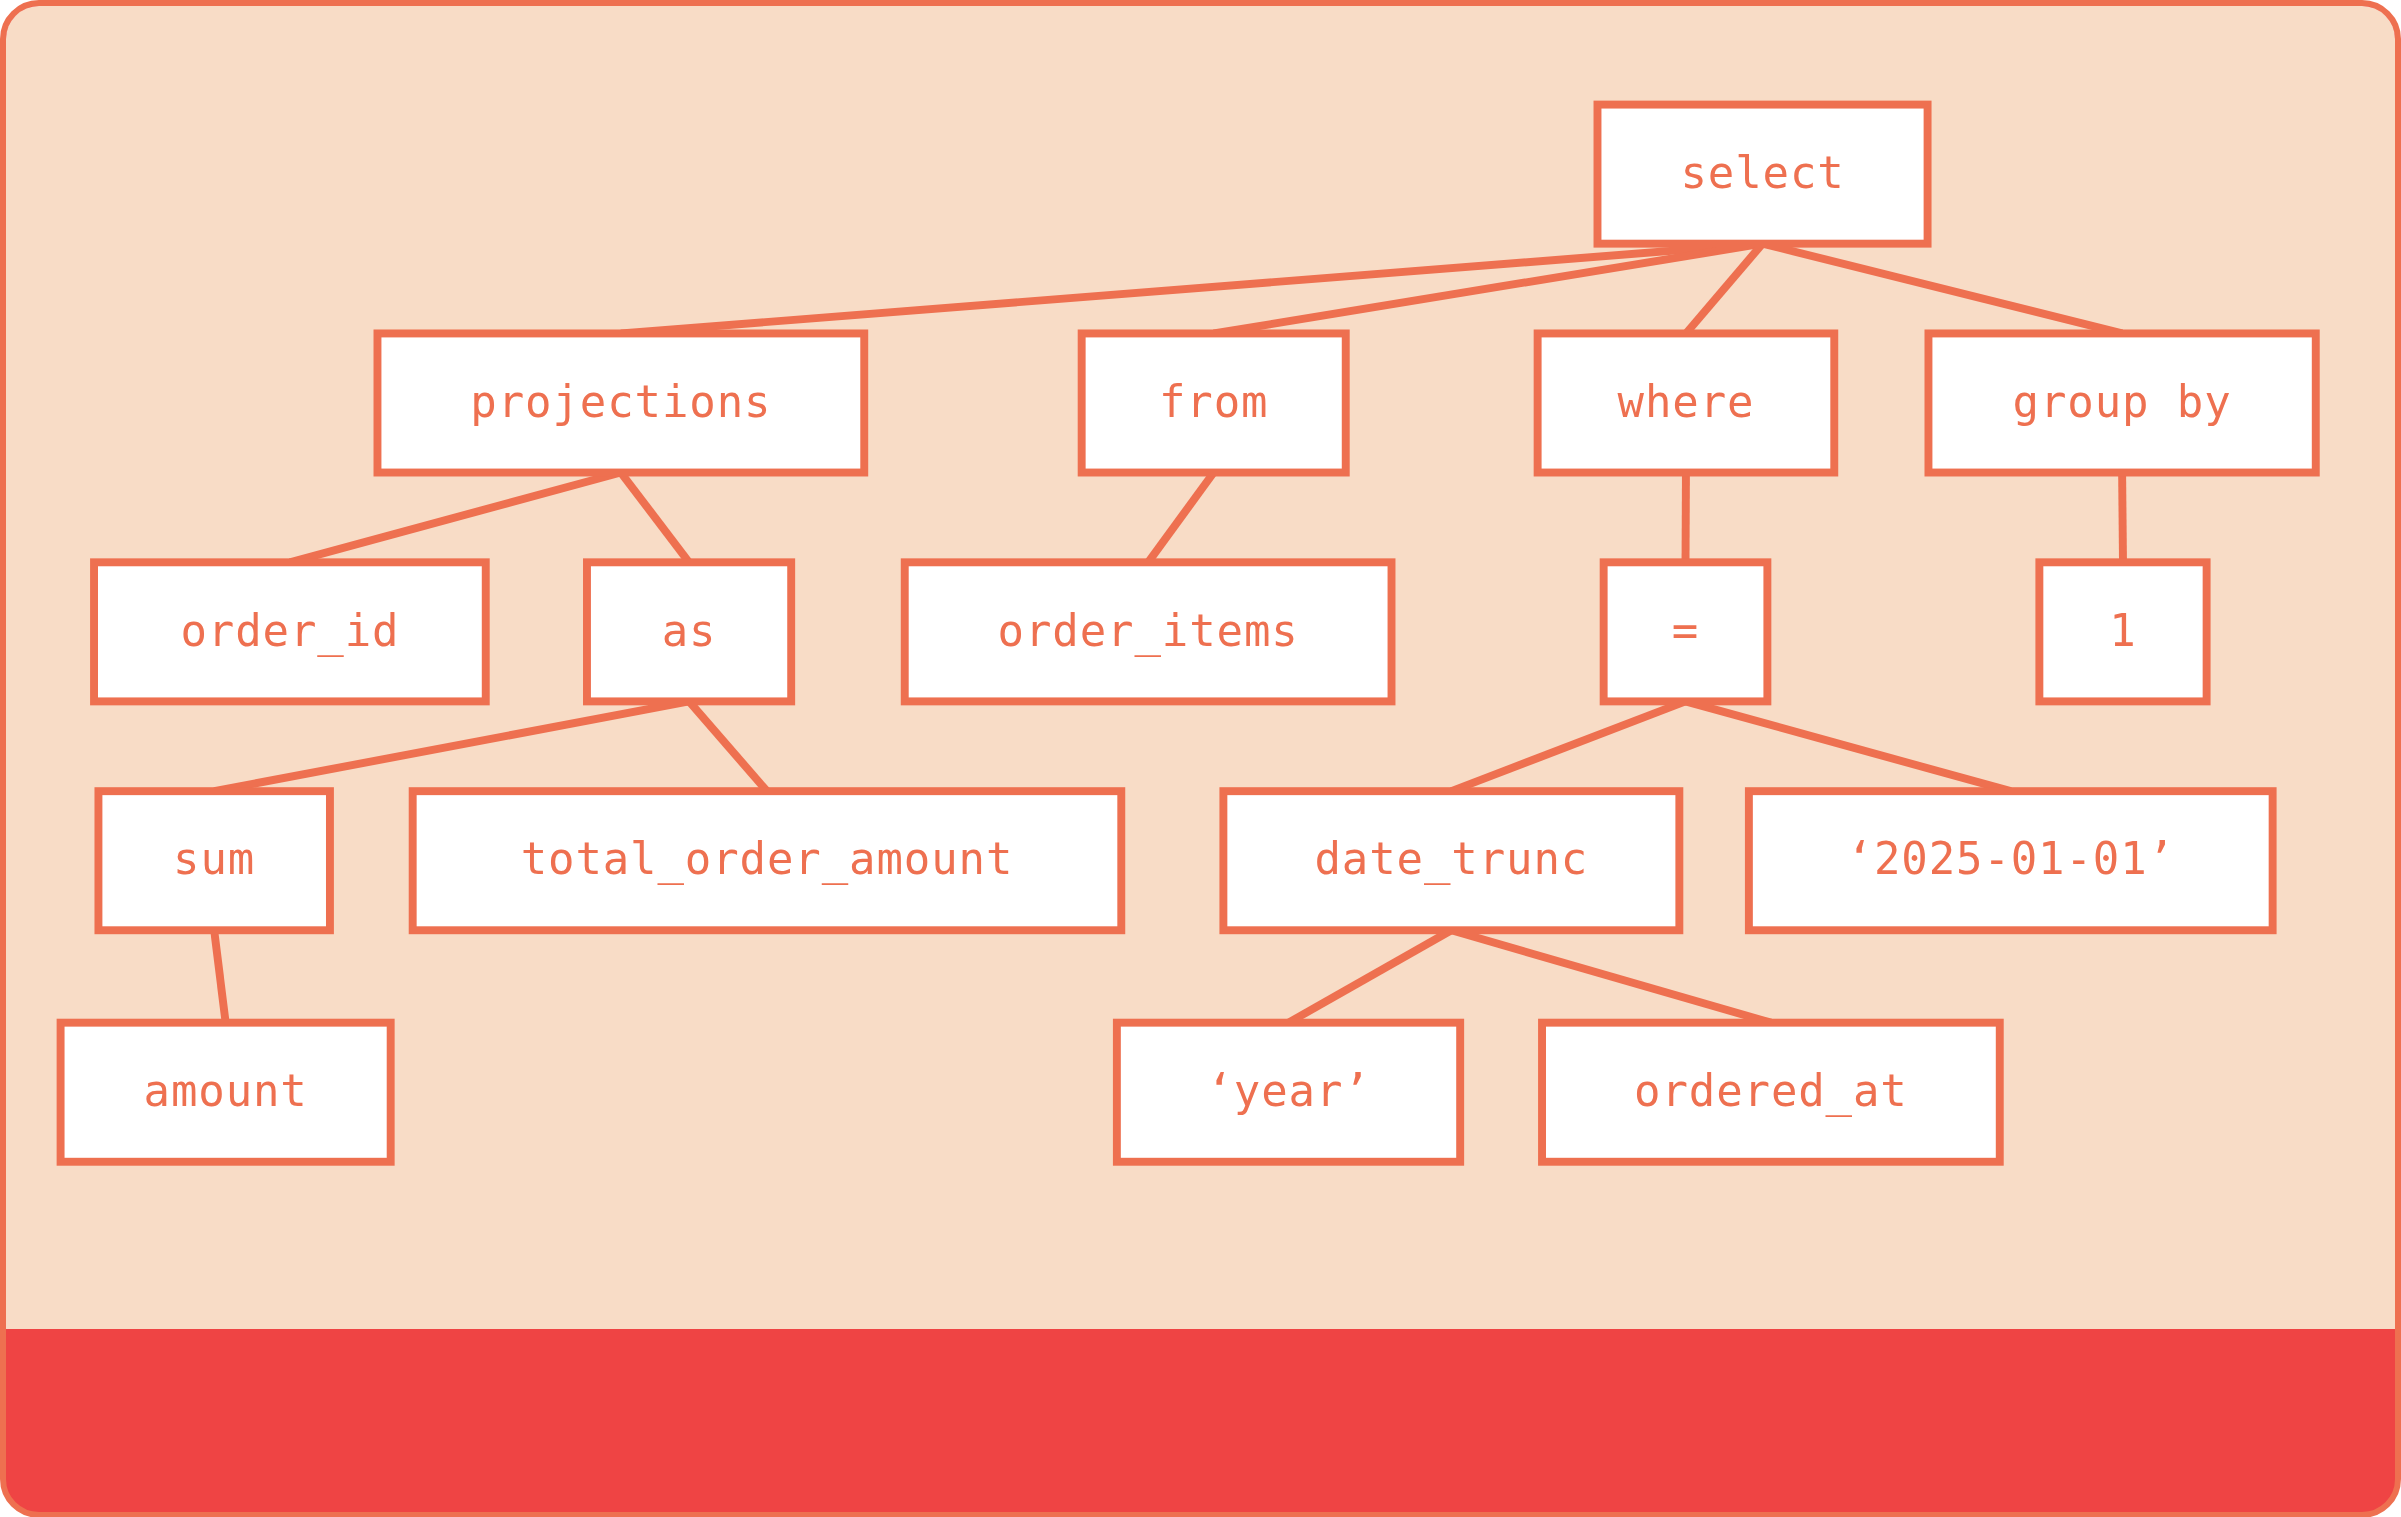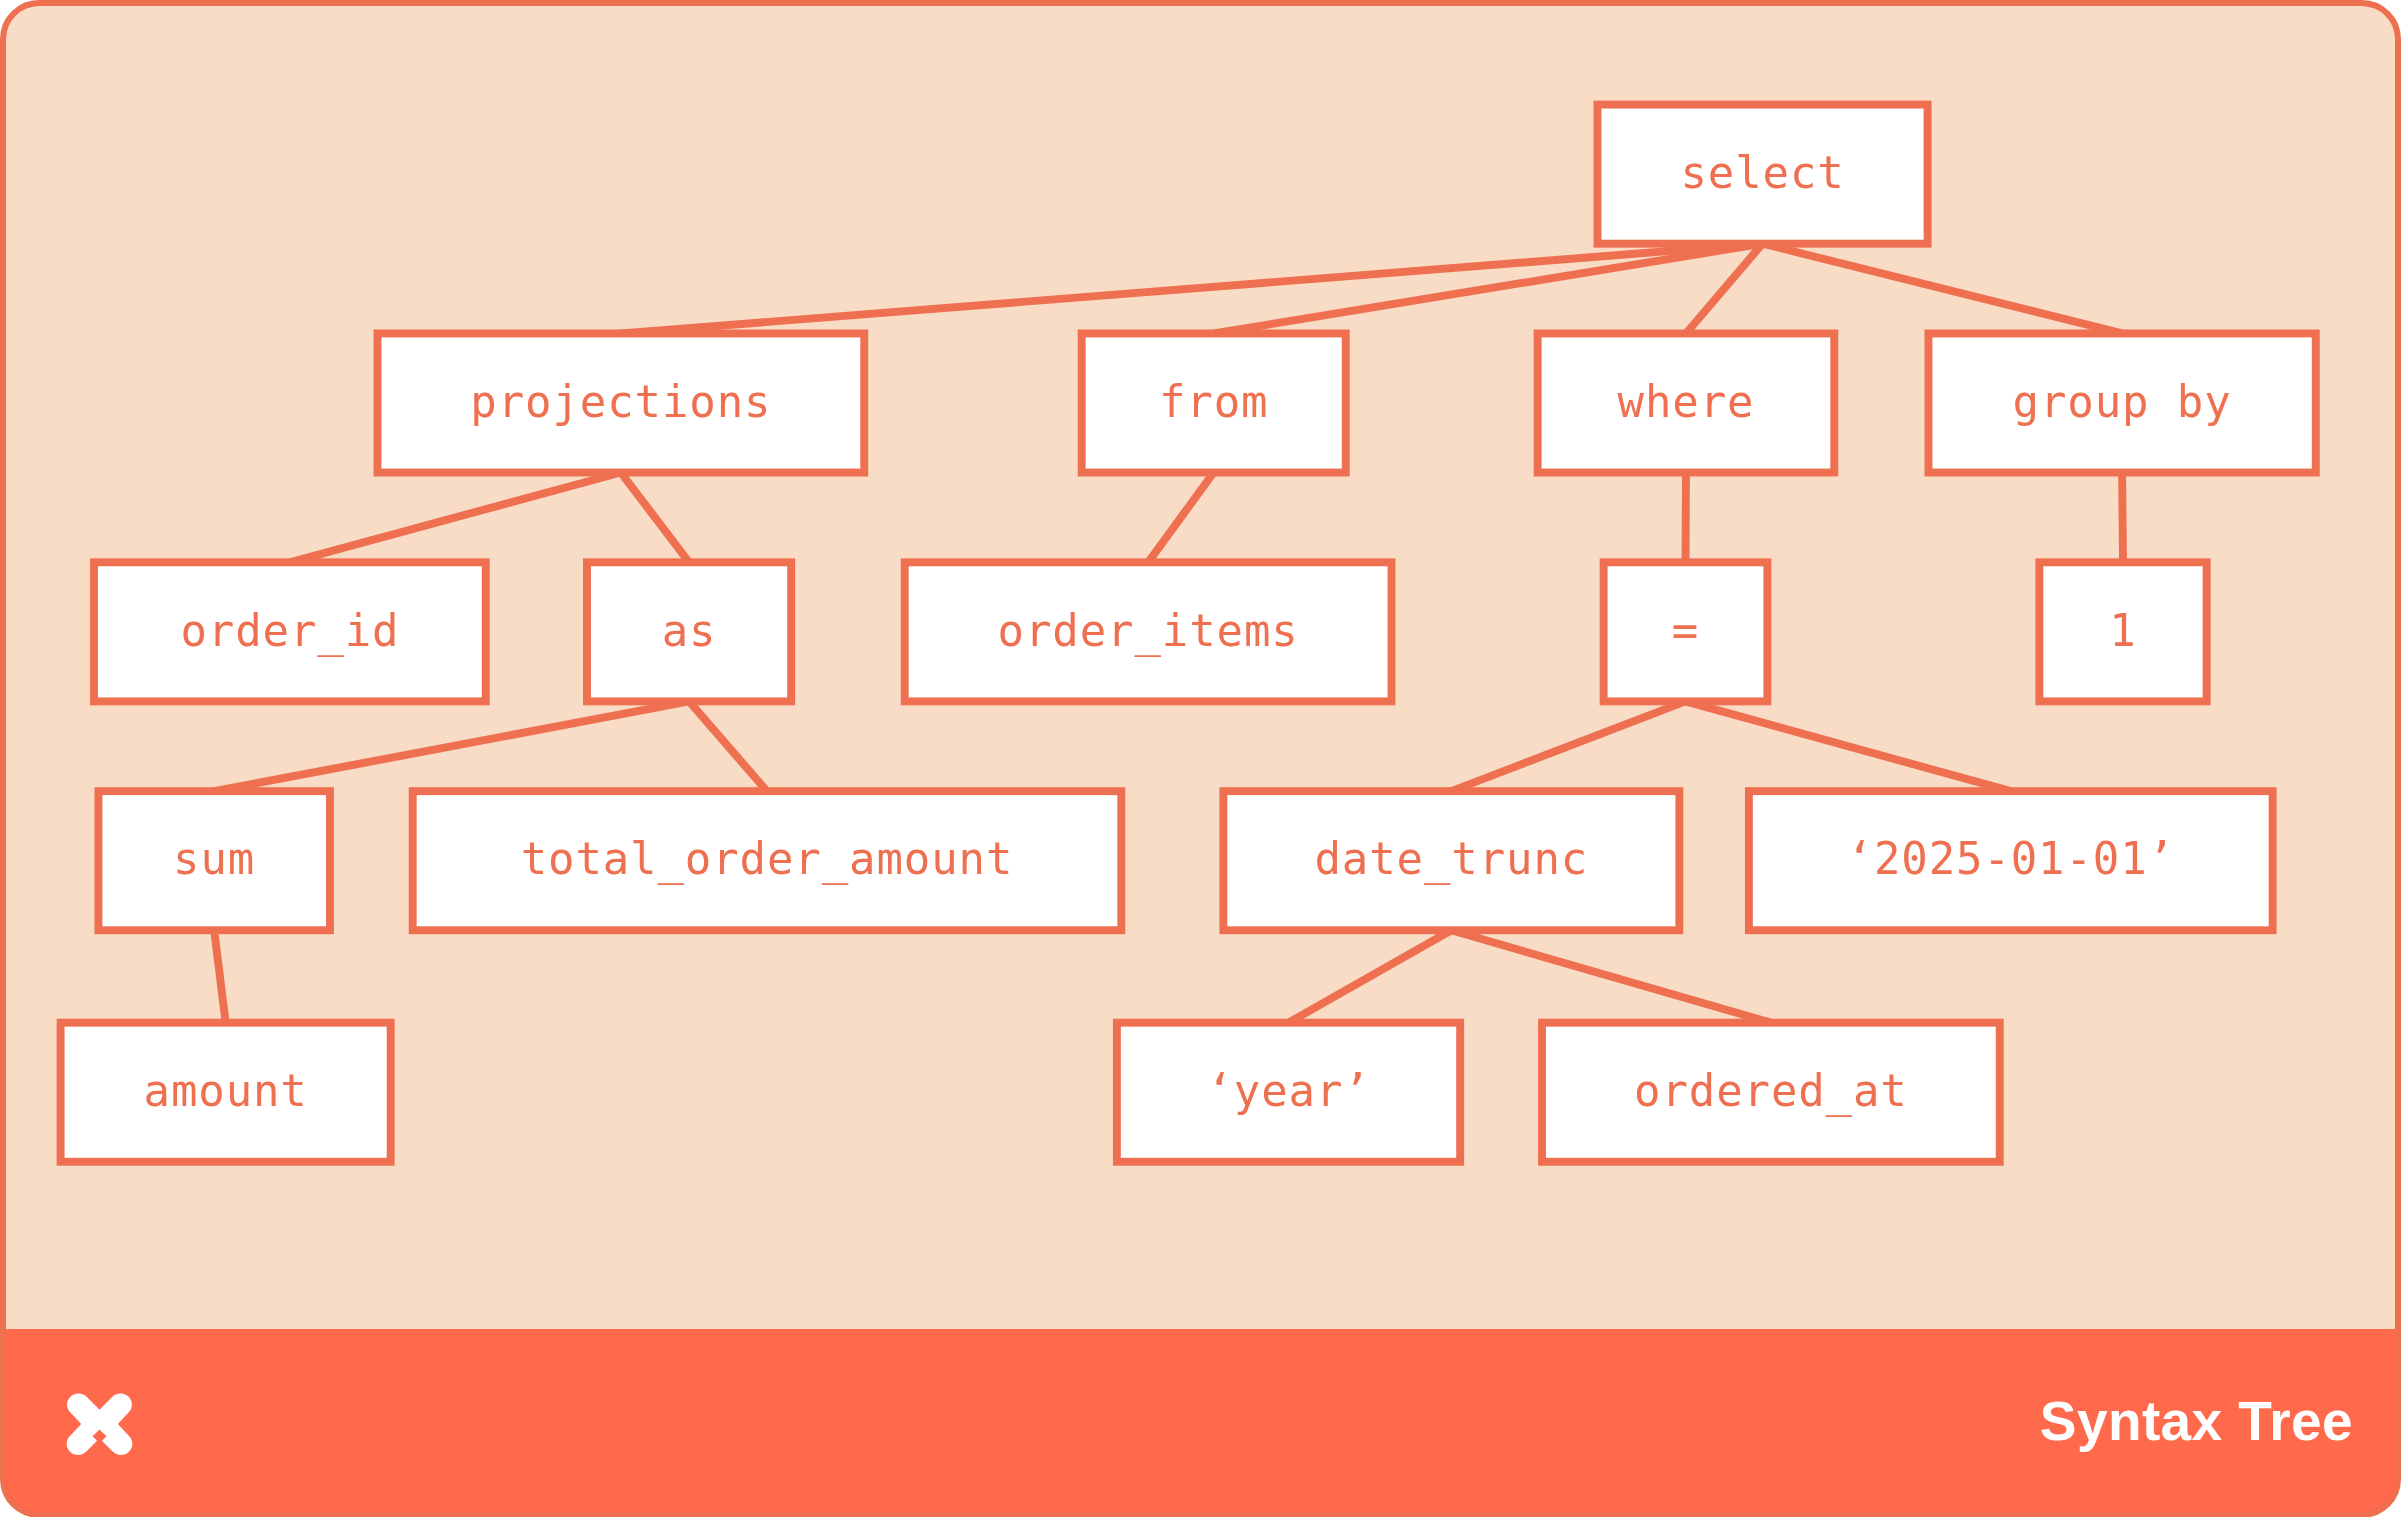--- a/index.html
+++ b/index.html
@@ -178,22 +178,15 @@
             <text x="1457" y="1236" class="node-label">‘year’</text>
           </g>
           <g>
             <rect x="1745" y="1155" width="520" height="158" class="node-rect"></rect>
             <text x="2005" y="1236" class="node-label">ordered_at</text>
           </g>
         </g>
     </svg>
   </div>
 
-  <div id="footer-bar">
-    <svg id="brand-logo" viewBox="0 0 100 100">
-      <path d="M22.5 9.5 C27.5 6.5 33.5 7.5 37.5 11.5 L50 24 L62.5 11.5 C66.5 7.5 72.5 6.5 77.5 9.5 C83 13 84.5 20.5 80.5 25.5 L68.5 38.5 L80.5 51.5 C85 56.5 83.5 64.5 78 68 C73 71 67 70 63 66 L50 53 L37 66 C33 70 27 71 22 68 C16.5 64.5 15 56.5 19.5 51.5 L31.5 38.5 L19.5 25.5 C15.5 20.5 17 13 22.5 9.5 Z" fill="#FFFFFF" transform="translate(0,12)"></path>
-      <path d="M50 44 L57 51 L50 58 L43 51 Z" fill="#FF6A4D" transform="translate(0,12)"></path>
-    </svg>
-    <div id="footer-title">Syntax Tree</div>
-  </div>
 
 </div>
 
 
 </body></html>

